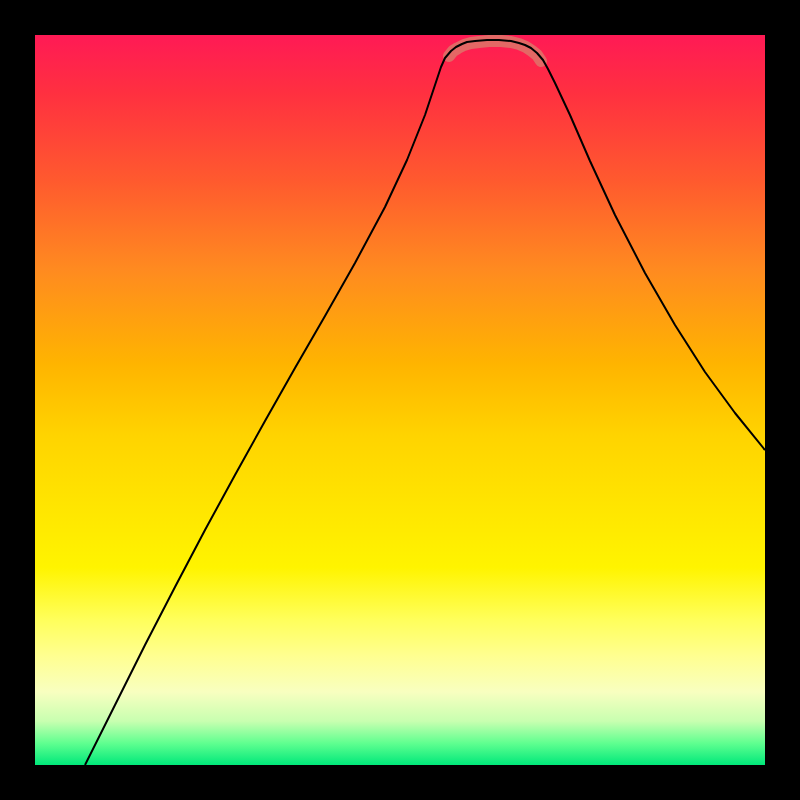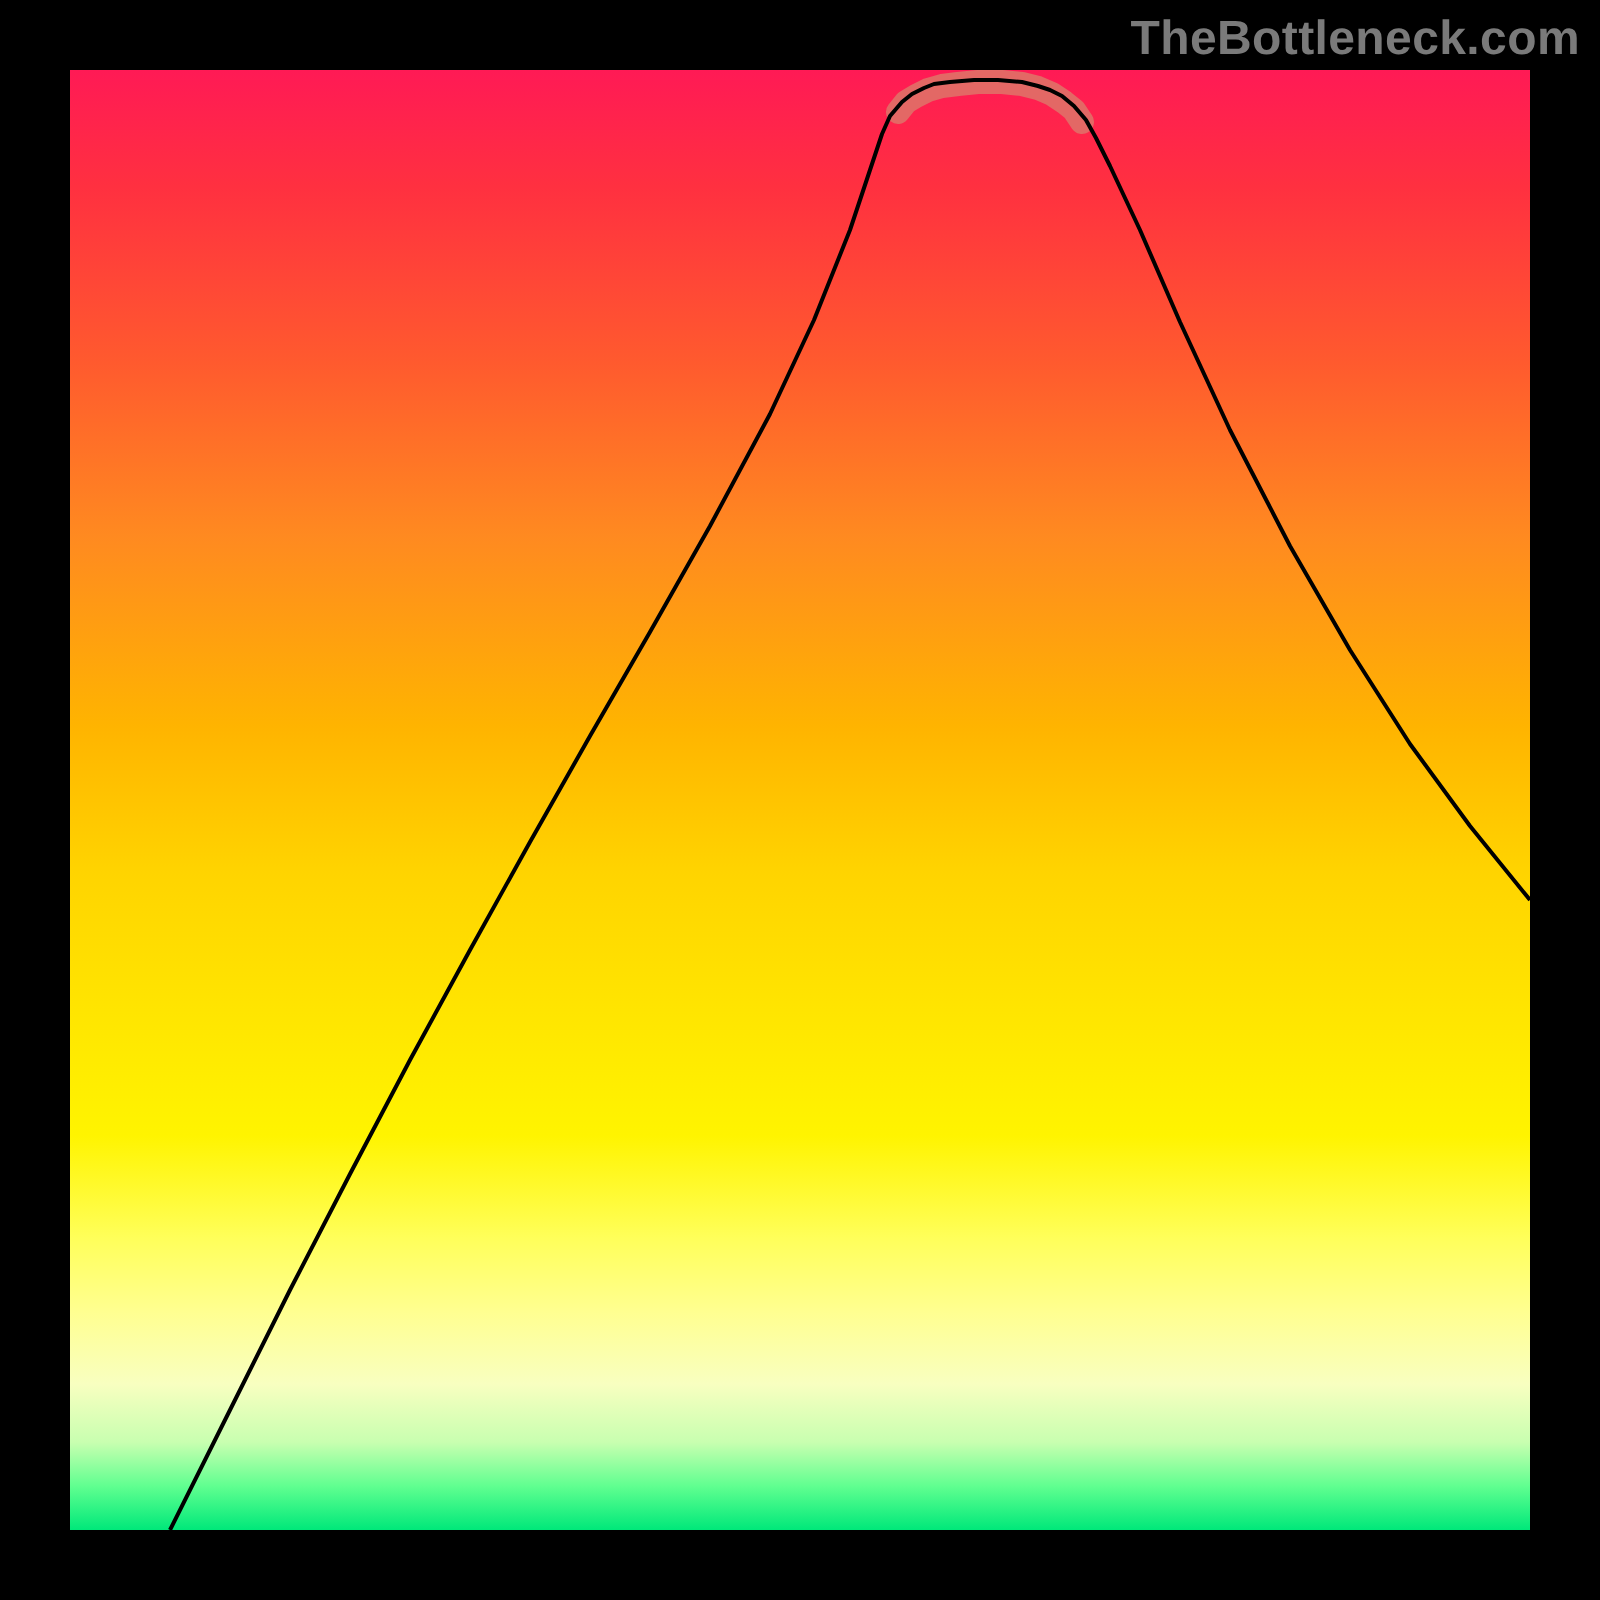--- a/index.html
+++ b/index.html
@@ -66,14 +66,13 @@
 
 <div class="frame">
 
   <div class="plot-area"></div>
 
   <svg class="curve-layer" viewBox="0 0 730 730" preserveAspectRatio="none">
     <path id="marker-band-path" fill="none" stroke="#e36865" stroke-width="12" stroke-linecap="round" stroke-linejoin="round" d="M414 21 L418 16 L423 13 L429 10 L436 8 L444 7 L454 6 L466 6 L476 7 L484 9 L491 12 L497 16 L502 20 L506 26"></path>
     <path id="main-curve-path" fill="none" stroke="#000000" stroke-width="2" stroke-linejoin="round" d="M50 730 L80 670 L110 610 L140 552 L170 495 L200 440 L230 386 L260 333 L290 281 L320 228 L350 172 L372 125 L390 80 L400 50 L406 32 L410 23 L416 16 L421 12 L427 9 L432 7 L440 6 L452 5 L464 5 L476 6 L484 8 L490 10 L496 13 L502 18 L508 25 L513 34 L520 48 L535 80 L555 126 L580 180 L610 238 L640 290 L670 337 L700 378 L730 415"></path>
   </svg>
 
-  <div class="watermark">TheBottleneck.com</div>
 </div>
 
 </body></html>

